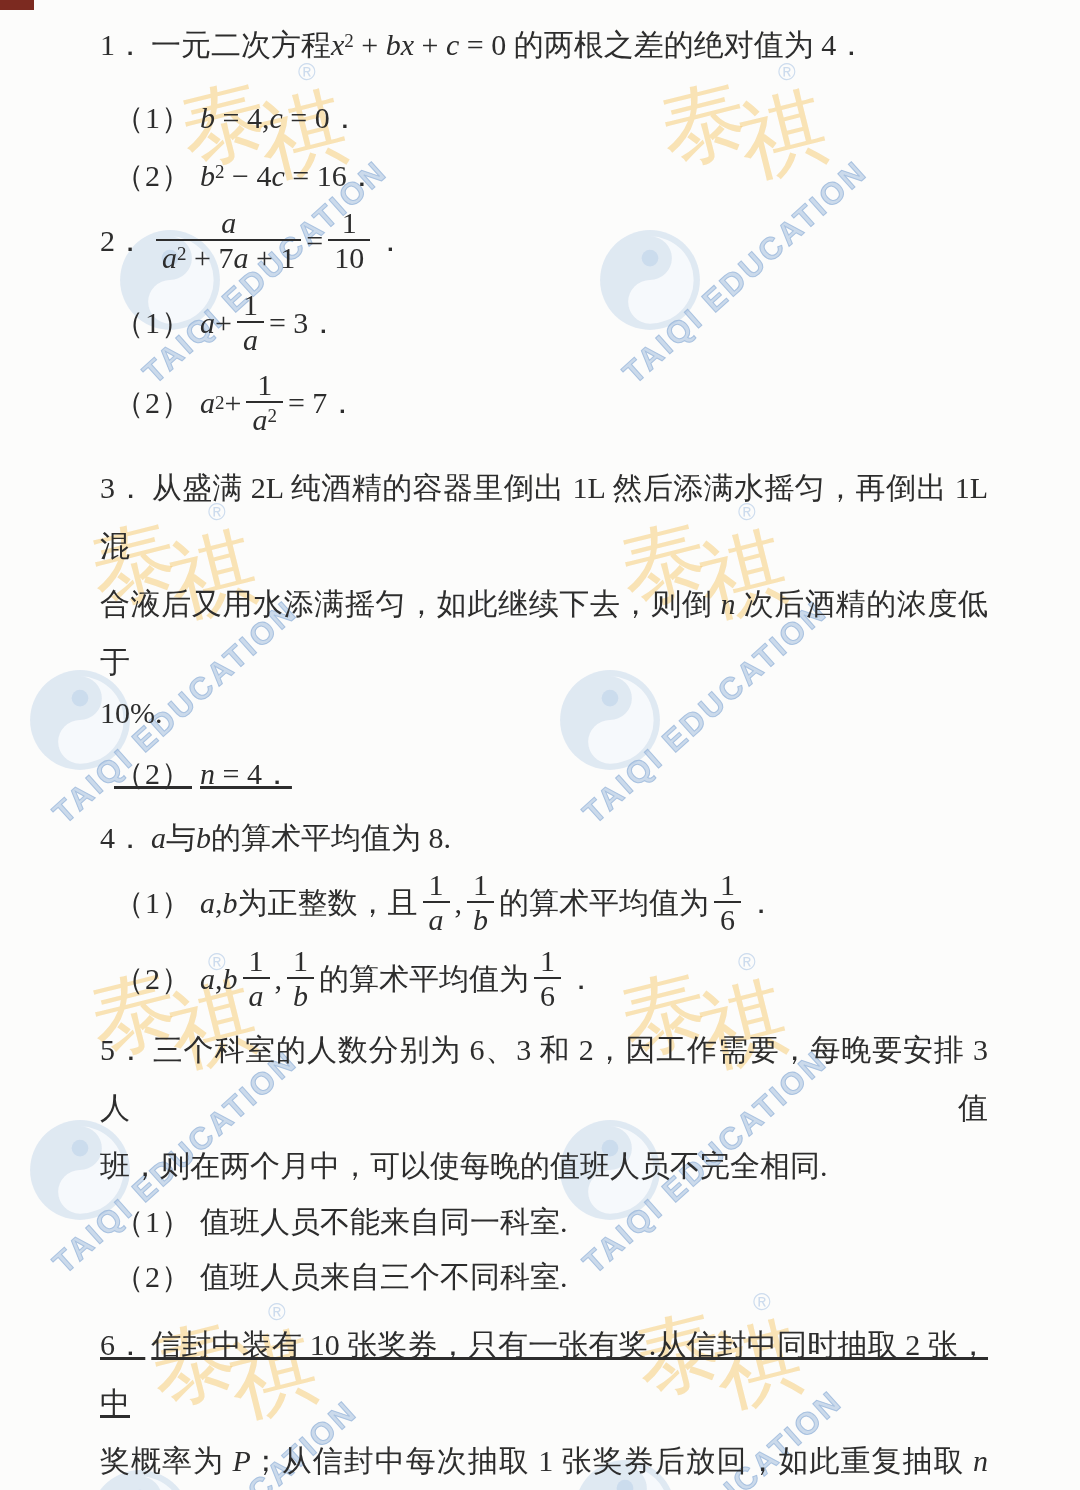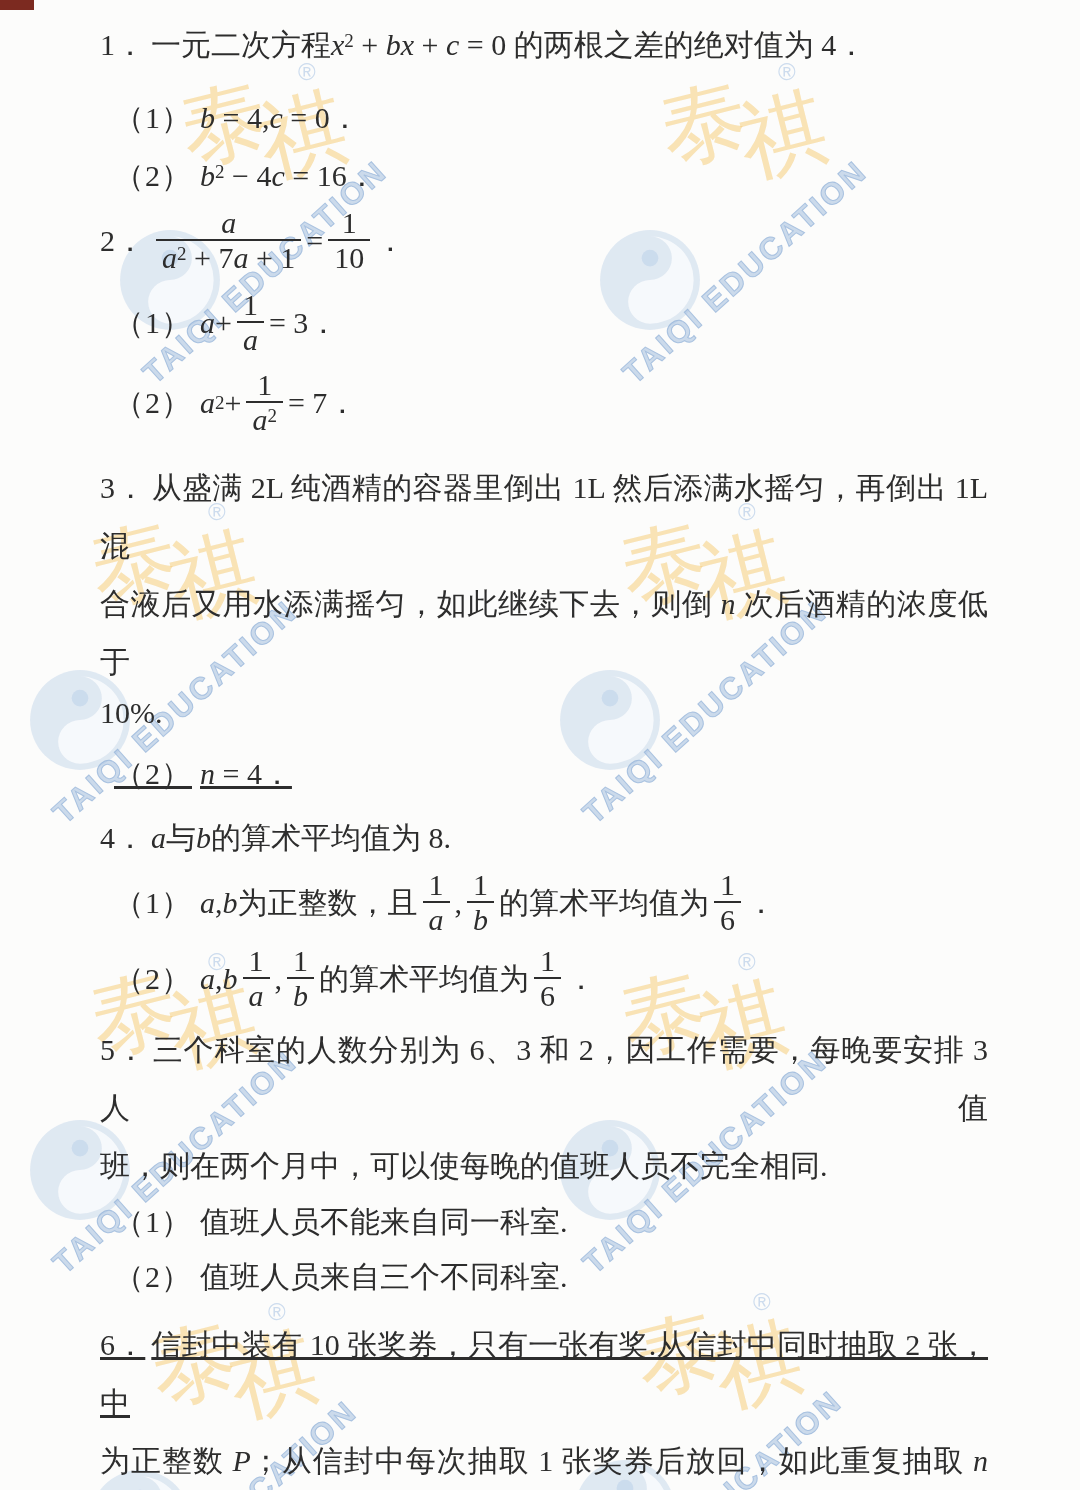--- a/index.html
+++ b/index.html
@@ -262,16 +262,16 @@
         </div>
       </section>
       <section class="problem">
         <div class="stem-line jl" style="margin-top: 8px;"><span class="pnum">5．</span><span class="rom">三个科室的人数分别为 6、3 和 2，因工作需要，每晚要安排 3 人值</span></div>
         <div class="stem-line"><span class="rom">班，则在两个月中，可以使每晚的值班人员不完全相同.</span></div>
         <div class="item" style="margin-top: 10px;"><span class="marker">（1）</span><span class="expr"><span class="rom">值班人员不能来自同一科室.</span></span></div>
         <div class="item" style="margin-top: 21px;"><span class="marker">（2）</span><span class="expr"><span class="rom">值班人员来自三个不同科室.</span></span></div>
       </section>
       <section class="problem">
         <div class="stem-line jl" style="margin-top: 22px; text-decoration: underline;"><span class="pnum">6．</span><span class="rom">信封中装有 10 张奖券，只有一张有奖.从信封中同时抽取 2 张，中</span></div>
-        <div class="stem-line jl"><span class="rom">为正整数 </span><span class="var">P</span><span class="rom">；从信封中每次抽取 1 张奖券后放回，如此重复抽取 </span><span class="var">n</span></div>
+        <div class="stem-line jl"><span class="rom">奖概率为 </span><span class="var">P</span><span class="rom">；从信封中每次抽取 1 张奖券后放回，如此重复抽取 </span><span class="var">n</span></div>
       </section>
     </main>
 </div>
 
 </body></html>

